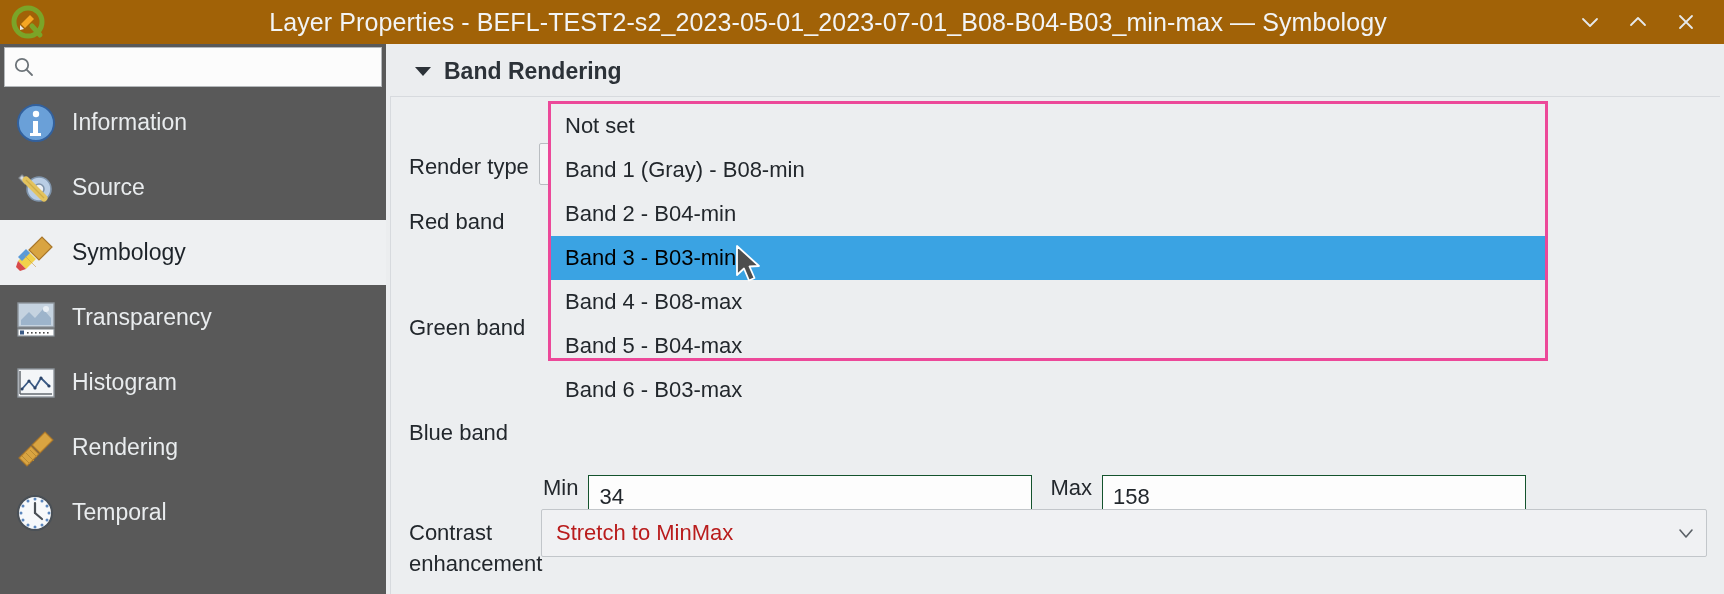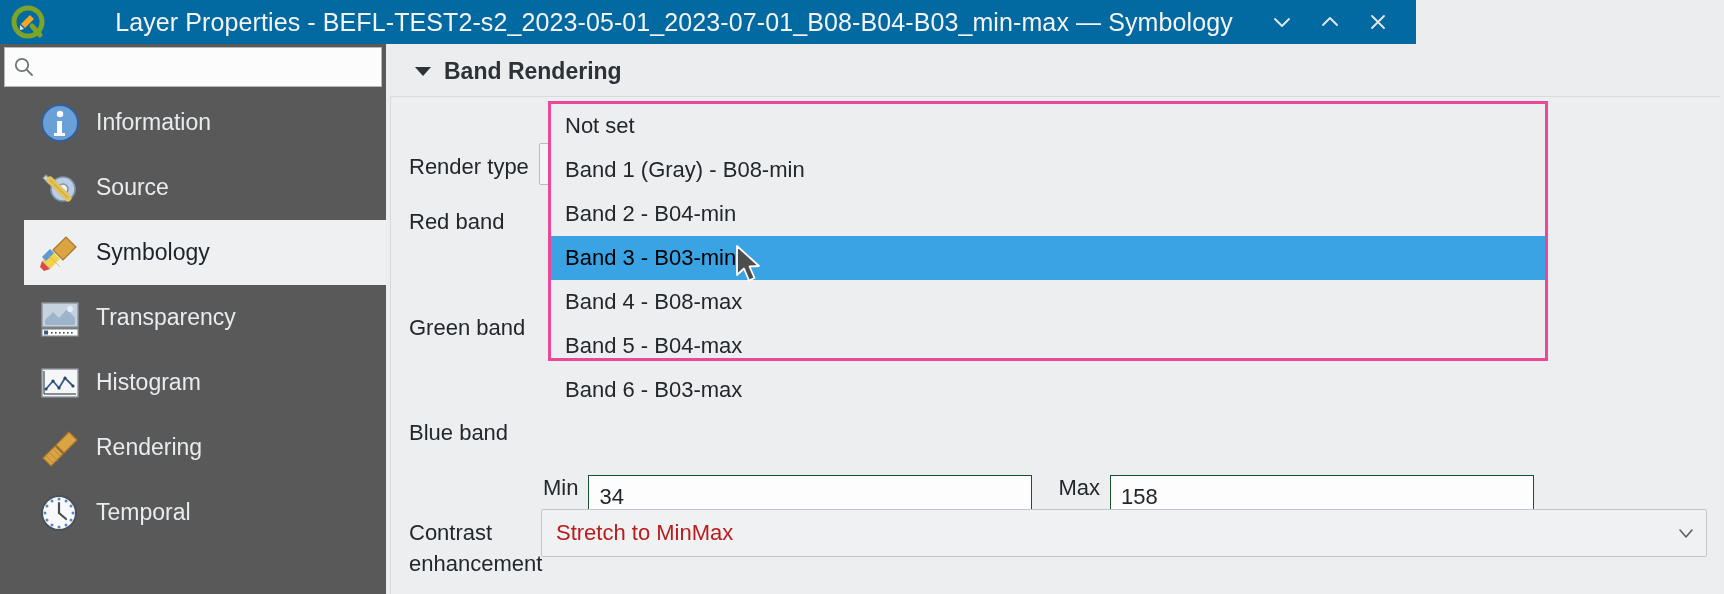--- a/index.html
+++ b/index.html
@@ -11,22 +11,22 @@
   }
   #app {
     position: relative;
     width: 1724px; height: 594px;
     background: #ebedef;
   }
 
   
   .titlebar {
     position: absolute; top: 0; left: 0;
-    width: 1416px; height: 44px;
-    background: #0369a1;
+    width: 1724px; height: 44px;
+    background: #a16207;
     display: flex; align-items: center;
   }
   .app-logo {
     width: 44px; height: 44px;
     margin-left: 6px;
     display: flex; align-items: center; justify-content: center;
     flex: 0 0 auto;
   }
   .title-text {
     flex: 1 1 auto;
@@ -74,21 +74,21 @@
     border: none; outline: none;
     background: transparent;
     font-family: "Liberation Sans", sans-serif;
     font-size: 16px;
     color: #20242a;
     height: 36px;
   }
   .nav-list {
     position: absolute;
     top: 46px; left: 0;
-    width: 386px; height: 504px; margin-left: 24px;
+    width: 386px; height: 504px;
   }
   .nav-item {
     position: relative;
     height: 65px;
     display: flex; align-items: center;
     padding-left: 8px;
   }
   .nav-item.selected {
     background: #eef0f2;
   }
@@ -428,21 +428,21 @@
       <div class="form-label lbl-blue">Blue band</div>
       <div class="form-label lbl-contrast">Contrast enhancement</div>
 
       <div class="render-combo">
         <span>M</span>
       </div>
 
       <div class="minmax-row">
         <span class="mm-label">Min</span>
         <input class="mm-input min" type="text" value="34" style="">
-        <span class="mm-label" style="padding-left:26px">Max</span>
+        <span class="mm-label" style="padding-left:18px">Max</span>
         <input class="mm-input max" type="text" value="158" style="">
       </div>
 
       <div class="contrast-combo">
         <span class="contrast-value">Stretch to MinMax</span>
         <span class="combo-arrow">
           <svg width="18" height="18" viewBox="0 0 18 18">
               <path d="M3 6 L9 13 L15 6" fill="none" stroke="#5a6066" stroke-width="1.6" stroke-linecap="round" stroke-linejoin="round"></path>
             </svg>
         </span>

